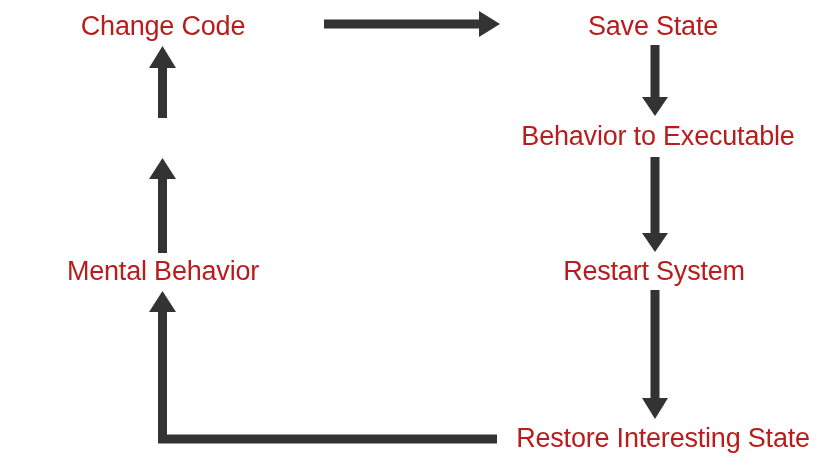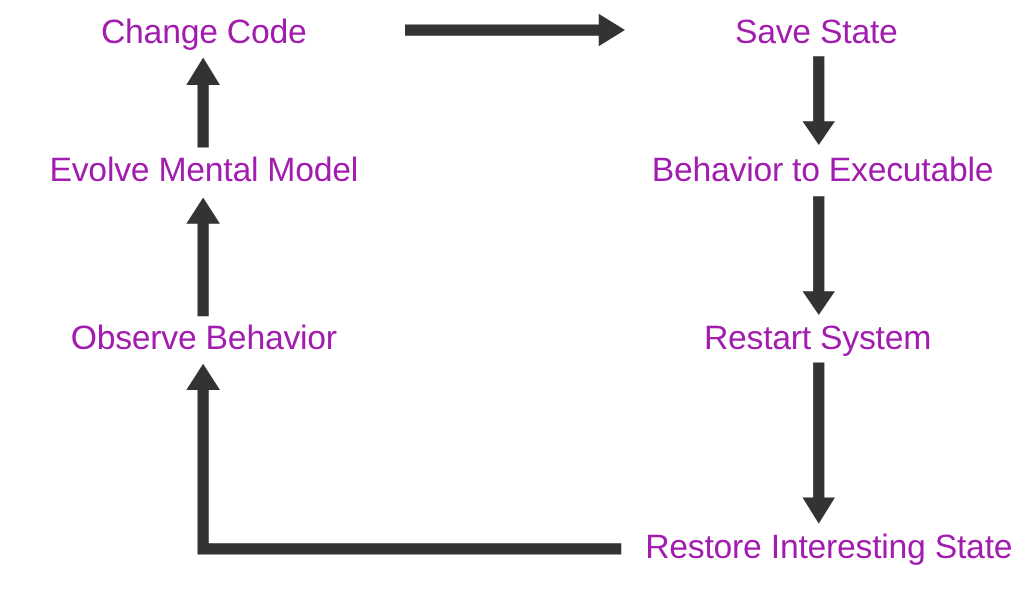--- a/index.html
+++ b/index.html
@@ -23,21 +23,21 @@
     left: 0;
     top: 0;
     width: 824px;
     height: 472px;
   }
   .node-label {
     position: absolute;
     font-family: "Liberation Sans", sans-serif;
     font-size: 27px;
     font-weight: 400;
-    color: #a21caf;
+    color: #b91c1c;
     white-space: nowrap;
     line-height: 1;
     letter-spacing: -0.2px;
     transform: translate(-50%, -50%);
     -webkit-font-smoothing: antialiased;
   }
   .node-change-code      { left: 163px; top: 26px; }
   .node-evolve-mental    { left: 163px; top: 136px; }
   .node-observe-behavior { left: 163px; top: 271px; }
   .node-save-code        { left: 653px; top: 26px; }
@@ -83,23 +83,22 @@
     </g>
 
     <g>
       <line x1="162.5" y1="118" x2="162.5" y2="66" stroke="#333333" stroke-width="9" stroke-linecap="butt"></line>
       <polygon points="149,68 176,68 162.5,46" fill="#333333"></polygon>
     </g>
   </svg>
 
   <div class="node-label node-change-code">Change Code</div>
 
-  <div class="node-label node-evolve-mental">Evolve Mental Model</div>
 
-  <div class="node-label node-observe-behavior">Observe Behavior</div>
+  <div class="node-label node-observe-behavior">Mental Behavior</div>
 
   <div class="node-label node-save-code">Save State</div>
 
   <div class="node-label node-translate-exec">Behavior to Executable</div>
 
   <div class="node-label node-restart-system">Restart System</div>
 
   <div class="node-label node-restore-state">Restore Interesting State</div>
 
 </div>

